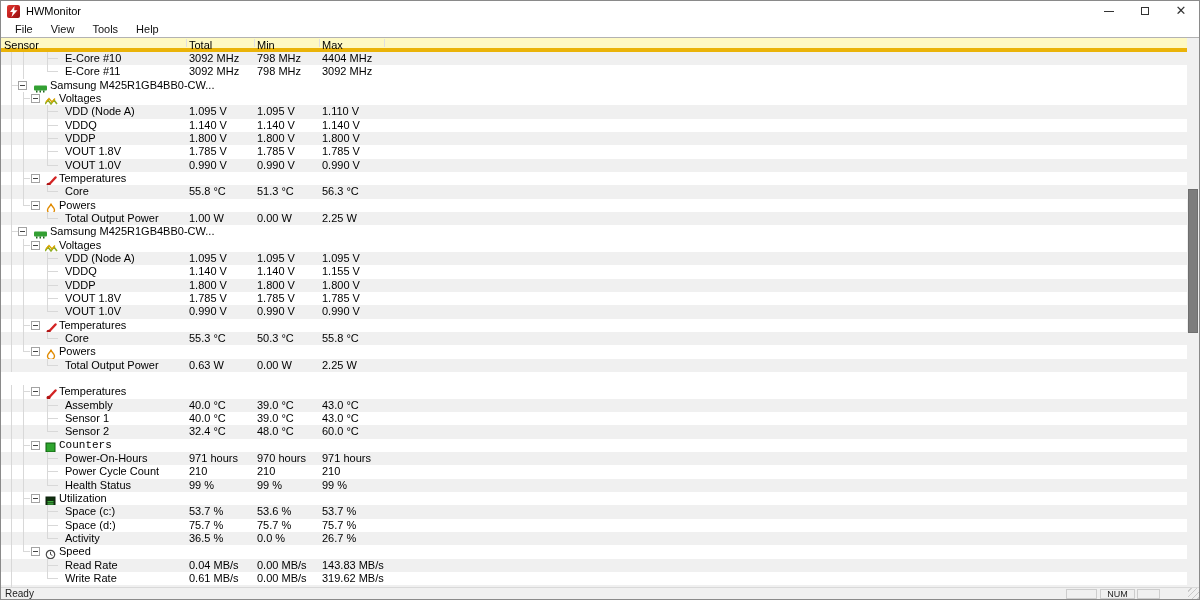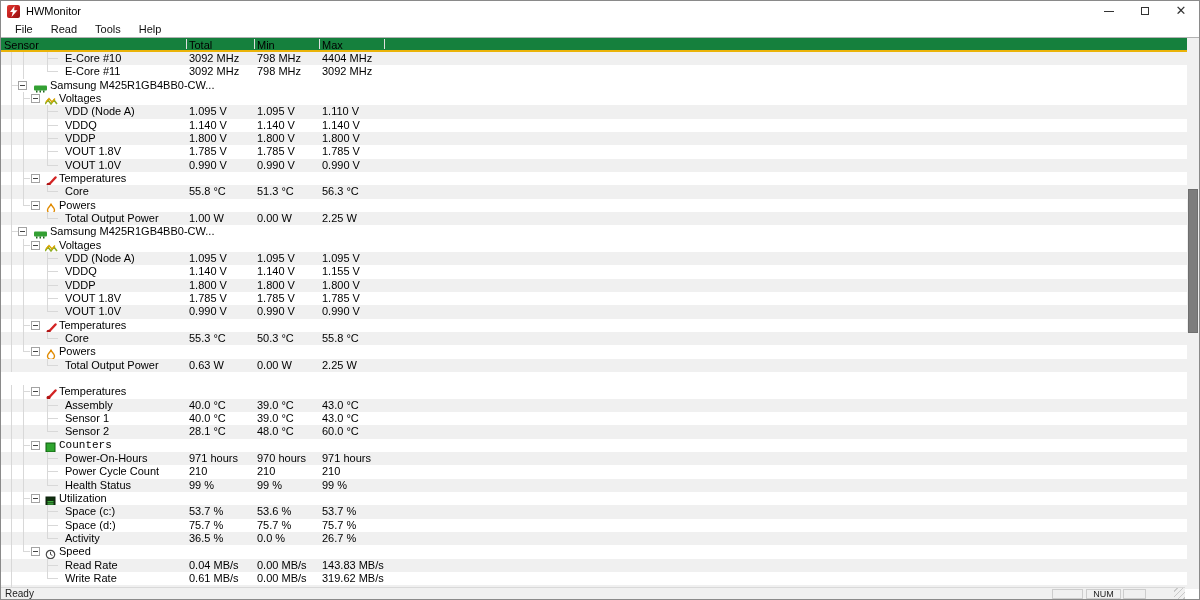--- a/index.html
+++ b/index.html
@@ -16,21 +16,21 @@
   .winbtn { width:36px; height:20px; display:flex; align-items:center; justify-content:center; color:#222; }
   .glyph-min { width:10px; height:1px; background:#333; }
   .glyph-max { width:8px; height:8px; border:1px solid #333; }
   .glyph-close { font-size:13px; line-height:10px; color:#333; }
 
   
   .menubar { position:absolute; top:20px; left:0; right:0; height:17px; background:#fff; display:flex; align-items:center; padding-left:5px; border-bottom:1px solid #b2b2b2; }
   .menu-item { font-size:11px; color:#111; padding:0 9px; }
 
   
-  .colheader { position:absolute; top:37px; left:0; right:0; height:14px; background:#15803d; border-bottom:2px solid #eab308; }
+  .colheader { position:absolute; top:37px; left:0; right:0; height:14px; background:#fef9c3; border-bottom:4px solid #eab308; }
   .colheader .hlabel { position:absolute; top:1px; font-size:11px; color:#000; }
   .hsep { position:absolute; top:1px; bottom:1px; width:1px; background:#e0e0e0; }
 
   
   .list { position:absolute; top:51px; left:0; width:1188px; height:537px; overflow:hidden; background:#fff; }
   .row { position:absolute; left:0; width:1188px; height:13.33px; }
   .row.stripe { background:#f0f0f0; }
   .vline { position:absolute; top:0; bottom:0; width:1px; background:#d8d8d8; }
   .vline.half { bottom:auto; height:7px; }
   .hdash { position:absolute; top:6px; height:1px; background:#d8d8d8; }
@@ -38,21 +38,21 @@
   .ebox::after { content:""; position:absolute; left:1px; right:1px; top:3px; height:1px; background:#444; }
   .ticon { position:absolute; top:1px; width:13px; height:11px; }
   .tlabel { position:absolute; top:0; font-size:11px; line-height:13.33px; color:#000; white-space:nowrap; }
   .cell { position:absolute; top:0; font-size:11px; line-height:13.33px; color:#000; white-space:nowrap; }
 
   
   .scrollbar { position:absolute; top:37px; right:0; width:12px; height:551px; background:#f0f0f0; }
   .scroll-thumb { position:absolute; left:1px; width:10px; top:151px; height:144px; background:#7d7d7d; border:1px solid #6e6e6e; }
 
   
-  .statusbar { position:absolute; left:0; right:14px; bottom:0; height:12px; background:#f0f0f0; border-top:1px solid #d9d9d9; }
+  .statusbar { position:absolute; left:0; right:0; bottom:0; height:12px; background:#f0f0f0; border-top:1px solid #d9d9d9; }
   .status-left { position:absolute; left:4px; top:0; font-size:10px; color:#222; line-height:11px; }
   .spanel { position:absolute; top:1px; height:10px; border:1px solid #cdcdcd; background:#f0f0f0; font-size:9px; line-height:9px; text-align:center; color:#222; }
   .grip { position:absolute; right:0; bottom:0; width:11px; height:11px;
           background:repeating-linear-gradient(135deg, transparent 0 2px, #c9c9c9 2px 3px, transparent 3px 4px); }
 </style>
 </head>
 <body>
 
 <div class="window">
 
@@ -71,21 +71,21 @@
           <div class="glyph-max"></div>
         </div>
       <div class="winbtn">
           <span class="glyph-close">✕</span>
         </div>
     </div>
   </div>
 
   <div class="menubar">
     <span class="menu-item">File</span>
-    <span class="menu-item">Read</span>
+    <span class="menu-item">View</span>
     <span class="menu-item">Tools</span>
     <span class="menu-item">Help</span>
   </div>
 
   <div class="colheader">
     <span class="hlabel" style="left:3px">Sensor</span>
     <span class="hlabel" style="left:188px">Total</span>
     <span class="hlabel" style="left:256px">Min</span>
     <span class="hlabel" style="left:321px">Max</span>
     <div class="hsep" style="left:185px"></div>
@@ -371,21 +371,21 @@
         <span class="cell" style="left:188px">40.0 °C</span>
         <span class="cell" style="left:256px">39.0 °C</span>
         <span class="cell" style="left:321px">43.0 °C</span>
       </div>
       <div class="row stripe" style="top: 373.24px;">
         <div class="vline" style="left:10px"></div>
         <div class="vline" style="left:22px"></div>
         <div class="vline half" style="left:46px"></div>
         <div class="hdash" style="left:47px;width:10px"></div>
         <span class="tlabel" style="left:64px">Sensor 2</span>
-        <span class="cell" style="left:188px">28.1 °C</span>
+        <span class="cell" style="left:188px">32.4 °C</span>
         <span class="cell" style="left:256px">48.0 °C</span>
         <span class="cell" style="left:321px">60.0 °C</span>
       </div>
       <div class="row" style="top: 386.57px; font-family: Liberation Mono, monospace;">
         <div class="vline" style="left:10px"></div>
         <div class="vline" style="left:22px"></div>
         <div class="hdash" style="left:23px;width:6px"></div>
         <div class="ebox" style="left:30px"></div>
         <div class="ticon" style="left:44px"><svg width="13" height="11">
             <rect x="1" y="1" width="9" height="9" fill="#2fa52f" stroke="#0c5c0c" stroke-width="1"></rect>

